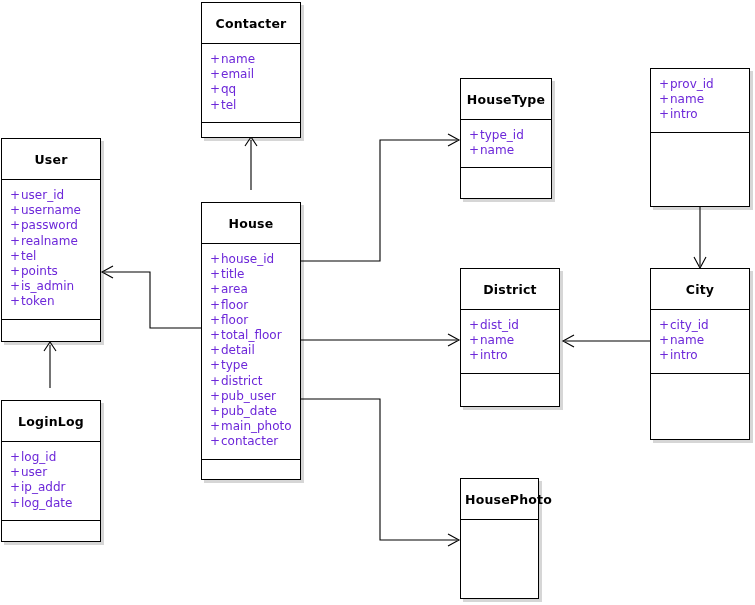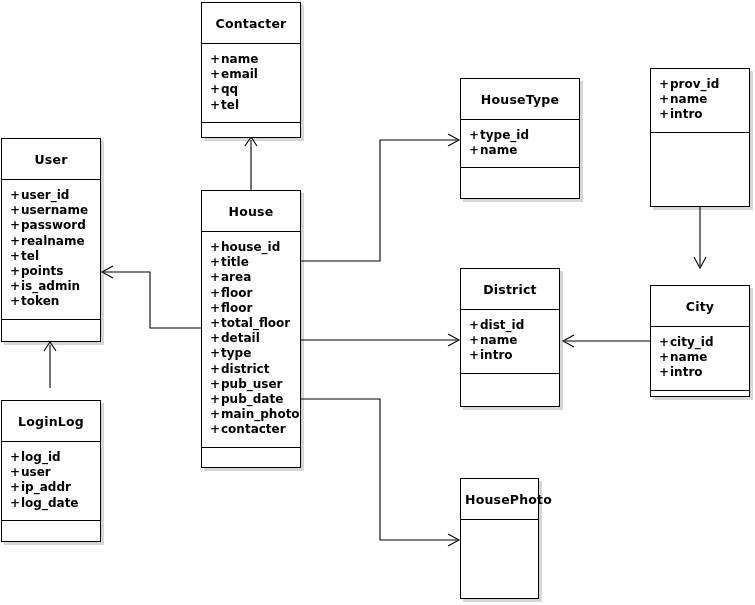--- a/index.html
+++ b/index.html
@@ -43,25 +43,24 @@
     padding: 13px 4px 12px 4px;
     letter-spacing: 0.2px;
   }
   .uml-attrs {
     box-sizing: border-box;
     border-bottom: 1px solid #000000;
     padding: 8px 0 9px 0;
   }
   .uml-attr {
     font-size: 12px;
-    color: #000000;
+    color: #6d28d9;
     line-height: 15.2px;
     padding-left: 8px;
     white-space: nowrap;
-    font-weight: bold;
   }
   .uml-attr .vis {
     display: inline-block;
     width: 11px;
   }
   .uml-ops {
     box-sizing: border-box;
     height: 22px;
   }
 </style>
@@ -131,21 +130,21 @@
           <div class="uml-attr"><span class="vis">+</span><span>username</span></div>
           <div class="uml-attr"><span class="vis">+</span><span>password</span></div>
           <div class="uml-attr"><span class="vis">+</span><span>realname</span></div>
           <div class="uml-attr"><span class="vis">+</span><span>tel</span></div>
           <div class="uml-attr"><span class="vis">+</span><span>points</span></div>
           <div class="uml-attr"><span class="vis">+</span><span>is_admin</span></div>
           <div class="uml-attr"><span class="vis">+</span><span>token</span></div>
         </div>
         <div class="uml-ops"></div>
       </div>
-      <div class="uml-class" style="left: 201px; top: 190px; width: 100px; height: 278px;">
+      <div class="uml-class" style="left: 201px; top: 202px; width: 100px; height: 278px;">
         <div class="uml-title">House</div>
         <div class="uml-attrs">
           <div class="uml-attr"><span class="vis">+</span><span>house_id</span></div>
           <div class="uml-attr"><span class="vis">+</span><span>title</span></div>
           <div class="uml-attr"><span class="vis">+</span><span>area</span></div>
           <div class="uml-attr"><span class="vis">+</span><span>floor</span></div>
           <div class="uml-attr"><span class="vis">+</span><span>floor</span></div>
           <div class="uml-attr"><span class="vis">+</span><span>total_floor</span></div>
           <div class="uml-attr"><span class="vis">+</span><span>detail</span></div>
           <div class="uml-attr"><span class="vis">+</span><span>type</span></div>
@@ -160,21 +159,21 @@
       <div class="uml-class" style="left: 1px; top: 400px; width: 100px; height: 142px;">
         <div class="uml-title">LoginLog</div>
         <div class="uml-attrs">
           <div class="uml-attr"><span class="vis">+</span><span>log_id</span></div>
           <div class="uml-attr"><span class="vis">+</span><span>user</span></div>
           <div class="uml-attr"><span class="vis">+</span><span>ip_addr</span></div>
           <div class="uml-attr"><span class="vis">+</span><span>log_date</span></div>
         </div>
         <div class="uml-ops"></div>
       </div>
-      <div class="uml-class" style="left: 460px; top: 78px; width: 120px; height: 121px;">
+      <div class="uml-class" style="left: 460px; top: 78px; width: 92px; height: 121px;">
         <div class="uml-title">HouseType</div>
         <div class="uml-attrs">
           <div class="uml-attr"><span class="vis">+</span><span>type_id</span></div>
           <div class="uml-attr"><span class="vis">+</span><span>name</span></div>
         </div>
         <div class="uml-ops"></div>
       </div>
       <div class="uml-class" style="left: 650px; top: 68px; width: 100px; height: 139px;">
         <div class="uml-attrs">
           <div class="uml-attr"><span class="vis">+</span><span>prov_id</span></div>
@@ -185,21 +184,21 @@
       </div>
       <div class="uml-class" style="left: 460px; top: 268px; width: 100px; height: 139px;">
         <div class="uml-title">District</div>
         <div class="uml-attrs">
           <div class="uml-attr"><span class="vis">+</span><span>dist_id</span></div>
           <div class="uml-attr"><span class="vis">+</span><span>name</span></div>
           <div class="uml-attr"><span class="vis">+</span><span>intro</span></div>
         </div>
         <div class="uml-ops"></div>
       </div>
-      <div class="uml-class" style="left: 650px; top: 268px; width: 100px; height: 112px; margin-top: 17px;">
+      <div class="uml-class" style="left: 650px; top: 268px; width: 100px; height: 172px;">
         <div class="uml-title">City</div>
         <div class="uml-attrs">
           <div class="uml-attr"><span class="vis">+</span><span>city_id</span></div>
           <div class="uml-attr"><span class="vis">+</span><span>name</span></div>
           <div class="uml-attr"><span class="vis">+</span><span>intro</span></div>
         </div>
         <div class="uml-ops"></div>
       </div>
       <div class="uml-class" style="left: 460px; top: 478px; width: 79px; height: 121px;">
         <div class="uml-title">HousePhoto</div>

